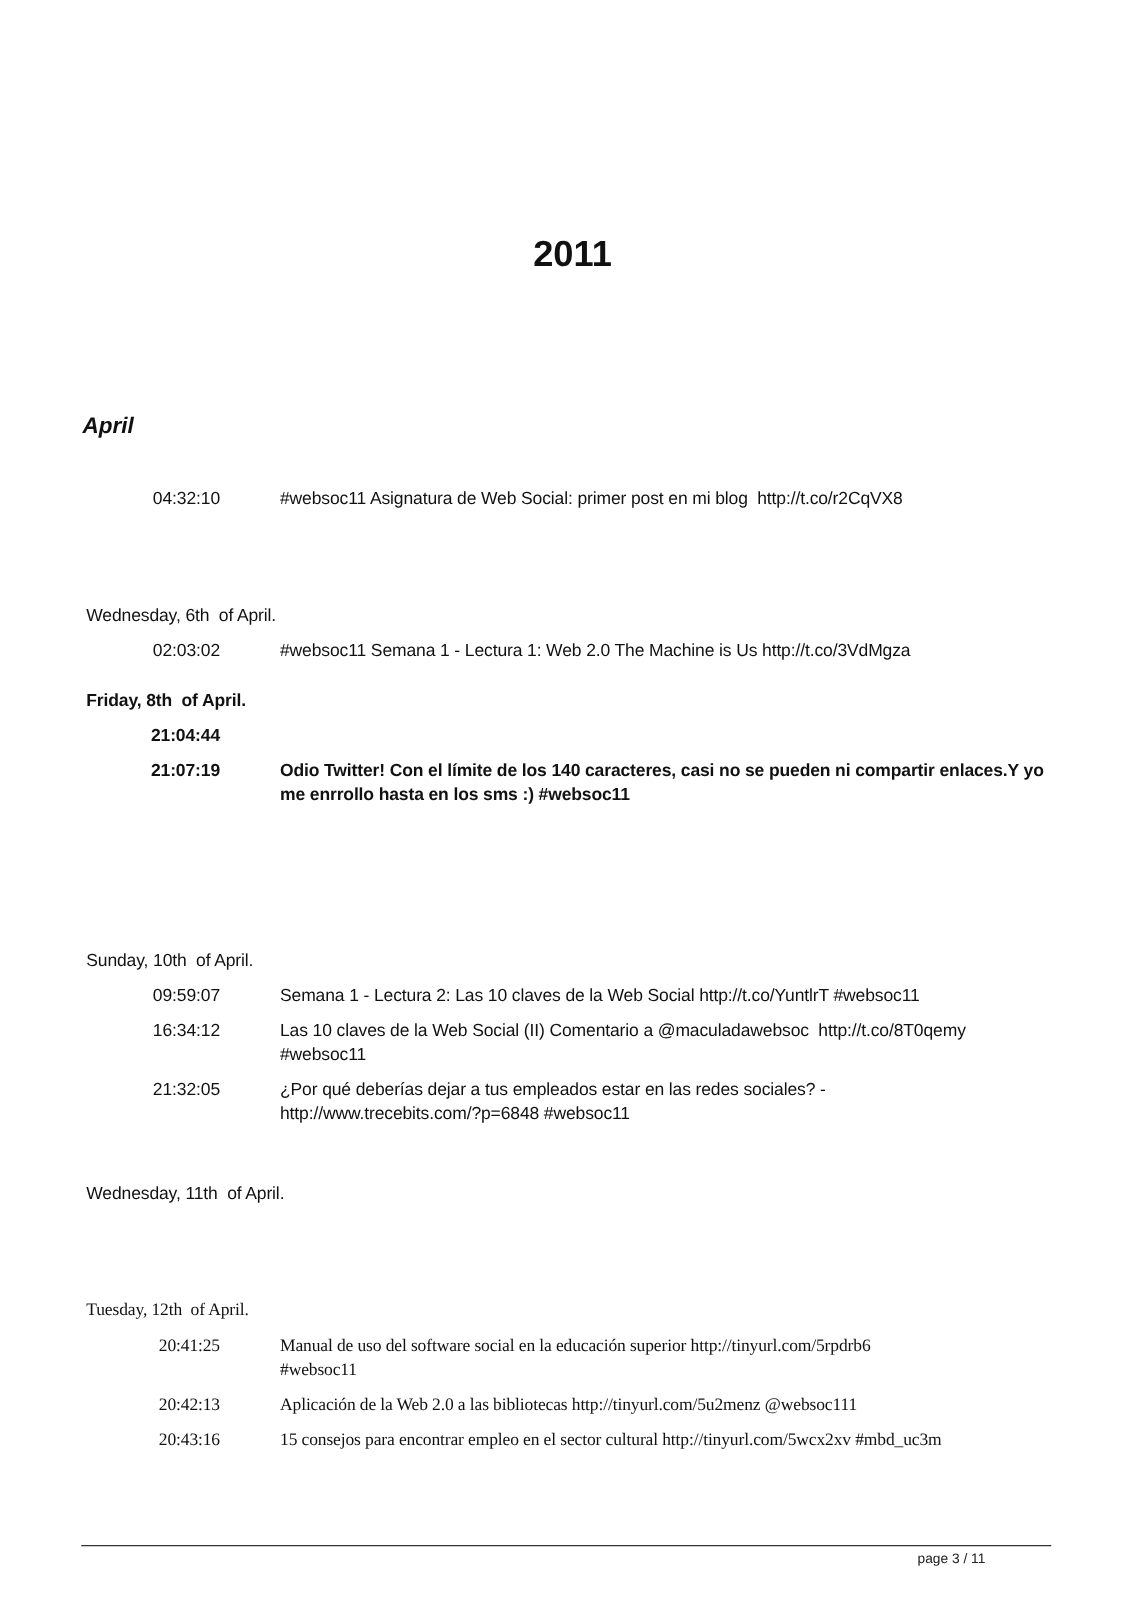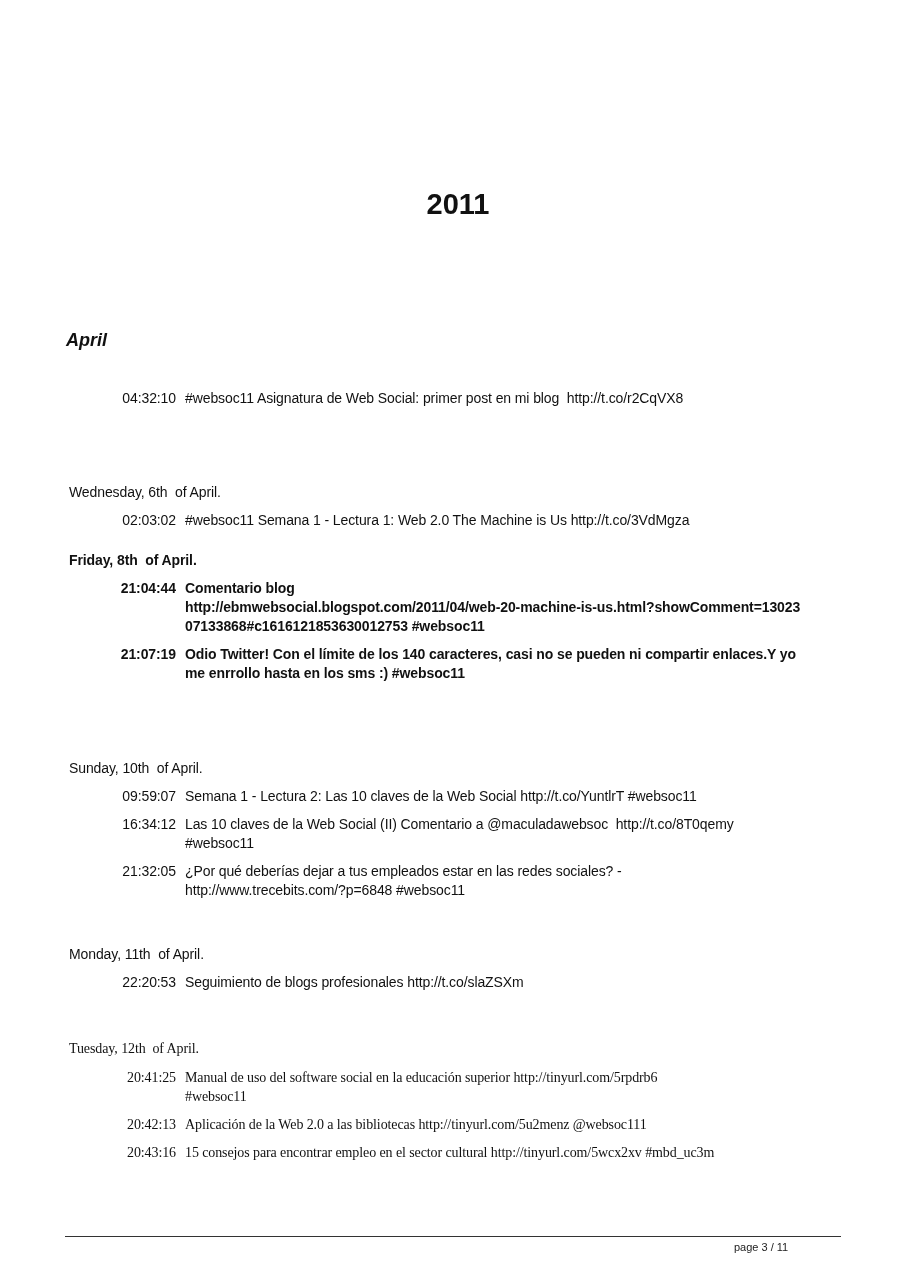--- a/index.html
+++ b/index.html
@@ -48,20 +48,21 @@
       margin: 0 0 10px 0;
       white-space: pre;
       letter-spacing: -0.1px;
     }
     .entry {
       display: flex;
       font-size: 14px;
       line-height: 19px;
       margin-bottom: 9px;
       letter-spacing: -0.1px;
+      gap: 39px;
     }
     .entry-time {
       width: 107px;
       flex: 0 0 107px;
       text-align: right;
       padding-right: 0;
       box-sizing: border-box;
     }
     .entry-text {
       flex: 1;
@@ -106,23 +107,20 @@
   <div class="entry">
     <div class="entry-time">02:03:02</div>
     <div class="entry-text">#websoc11 Semana 1 - Lectura 1: Web 2.0 The Machine is Us http://t.co/3VdMgza</div>
   </div>
 </div>
 
 <div class="day-block" style="top:551px;font-weight:bold;">
   <div class="day-heading">Friday, 8th  of April.</div>
   <div class="entry">
     <div class="entry-time">21:04:44</div>
-    <div class="entry-text">Comentario blog
-http://ebmwebsocial.blogspot.com/2011/04/web-20-machine-is-us.html?showComment=13023
-07133868#c1616121853630012753 #websoc11</div>
   </div>
   <div class="entry">
     <div class="entry-time">21:07:19</div>
     <div class="entry-text">Odio Twitter! Con el límite de los 140 caracteres, casi no se pueden ni compartir enlaces.Y yo
 me enrrollo hasta en los sms :) #websoc11</div>
   </div>
 </div>
 
 <div class="day-block" style="top:759px;">
   <div class="day-heading">Sunday, 10th  of April.</div>
@@ -136,25 +134,21 @@
 #websoc11</div>
   </div>
   <div class="entry">
     <div class="entry-time">21:32:05</div>
     <div class="entry-text">¿Por qué deberías dejar a tus empleados estar en las redes sociales? -
 http://www.trecebits.com/?p=6848 #websoc11</div>
   </div>
 </div>
 
 <div class="day-block" style="top:945px;">
-  <div class="day-heading">Monday, 11th  of April.</div>
-  <div class="entry">
-    <div class="entry-time">22:20:53</div>
-    <div class="entry-text">Seguimiento de blogs profesionales http://t.co/slaZSXm</div>
-  </div>
+  <div class="day-heading">Wednesday, 11th  of April.</div>
 </div>
 
 <div class="day-block" style="top:1040px;font-family:Liberation Serif, serif;">
   <div class="day-heading">Tuesday, 12th  of April.</div>
   <div class="entry">
     <div class="entry-time">20:41:25</div>
     <div class="entry-text">Manual de uso del software social en la educación superior http://tinyurl.com/5rpdrb6
 #websoc11</div>
   </div>
   <div class="entry">

